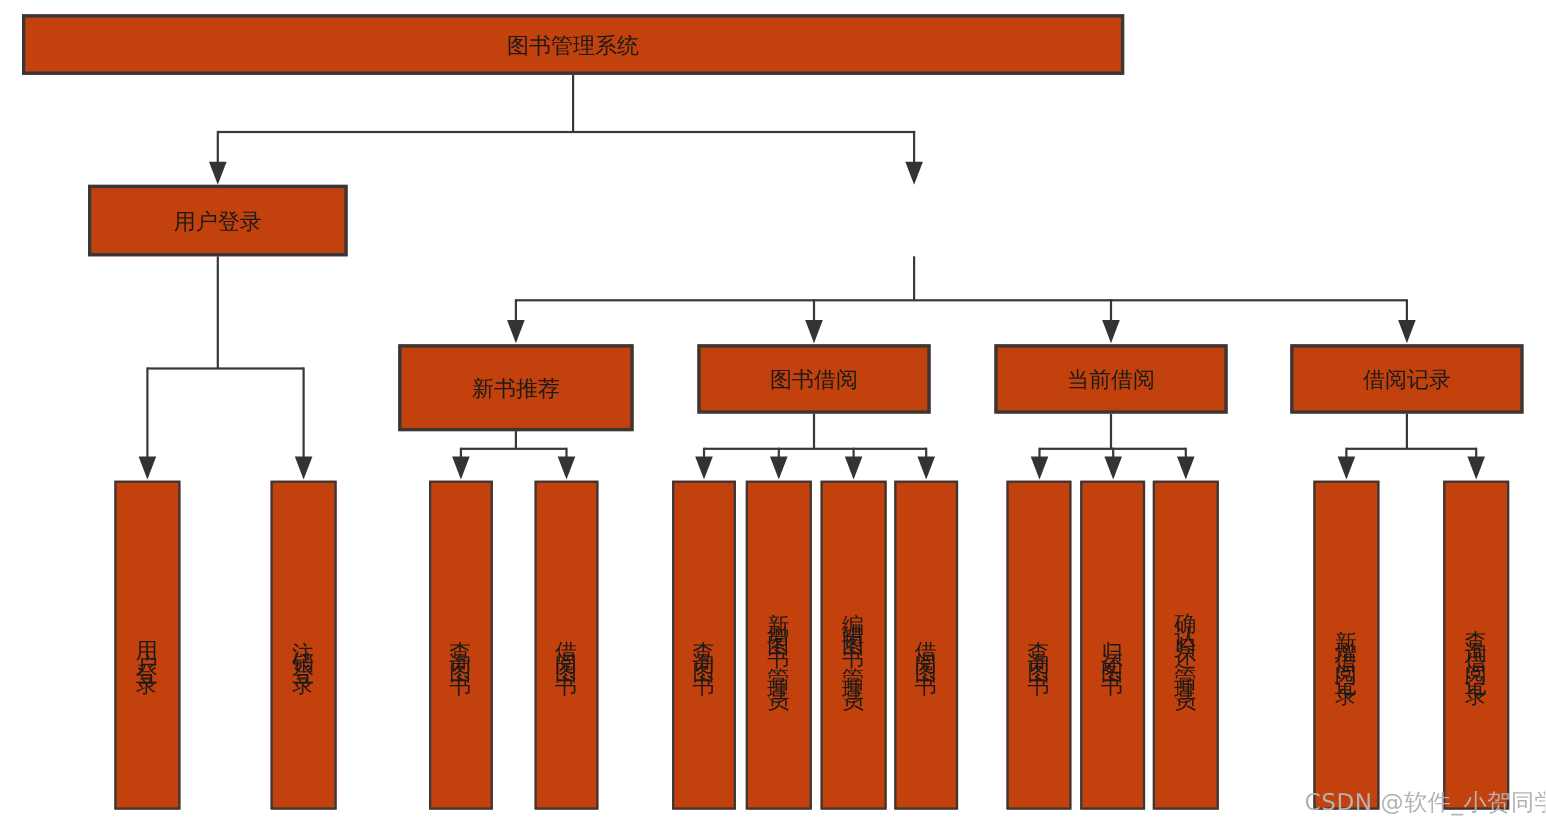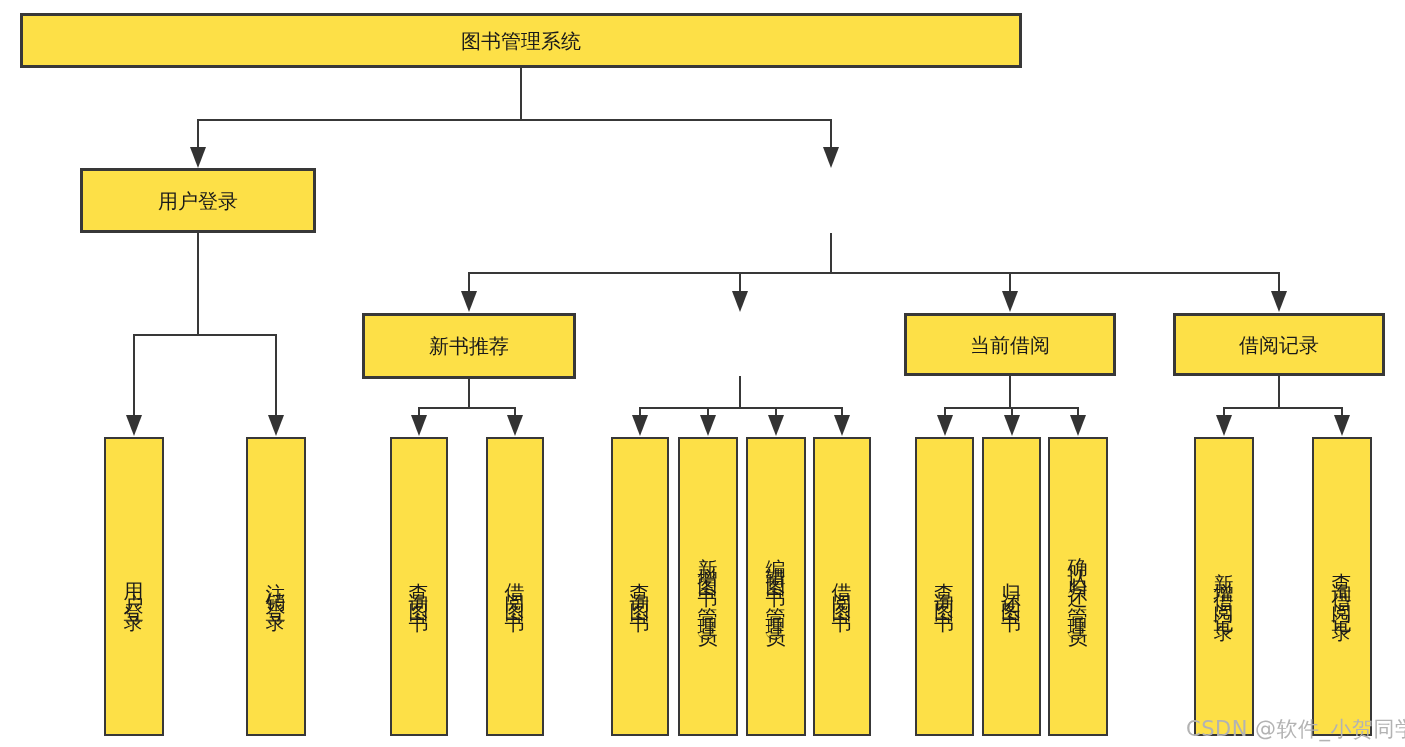--- a/index.html
+++ b/index.html
@@ -12,21 +12,21 @@
     position: relative;
     width: 1405px;
     height: 747px;
     background: #ffffff;
     overflow: hidden;
   }
   
   .box {
     position: absolute;
     box-sizing: border-box;
-    background: #fde047;
+    background: #c2410c;
     border: 3px solid #383838;
     display: flex;
     align-items: center;
     justify-content: center;
     color: #1a1a1a;
     font-size: 20px;
     line-height: 1;
     z-index: 2;
   }
   .box.leaf {
@@ -108,22 +108,25 @@
   <div class="hline" style="left:469px;top:272px;width:810px"></div>
   <div class="vline" style="left:469px;top:272px;height:21px"></div>
   <div class="arrow" style="left:469px;top:291px"></div>
   <div class="vline" style="left:740px;top:272px;height:21px"></div>
   <div class="arrow" style="left:740px;top:291px"></div>
   <div class="vline" style="left:1010px;top:272px;height:21px"></div>
   <div class="arrow" style="left:1010px;top:291px"></div>
   <div class="vline" style="left:1279px;top:272px;height:21px"></div>
   <div class="arrow" style="left:1279px;top:291px"></div>
 
-  <div class="box" style="left:362px;top:313px;width:214px;height:66px">
+  <div class="box" style="left:362px;top:313px;width:214px;height:79px">
     <span>新书推荐</span>
+  </div>
+  <div class="box" style="left:634px;top:313px;width:212px;height:63px">
+    <span>图书借阅</span>
   </div>
   <div class="box" style="left:1173px;top:313px;width:212px;height:63px">
     <span>借阅记录</span>
   </div>
   <div class="box" style="left:904px;top:313px;width:212px;height:63px">
     <span>当前借阅</span>
   </div>
 
   <div class="vline" style="left:469px;top:376px;height:32px"></div>
   <div class="hline" style="left:419px;top:407px;width:96px"></div>

